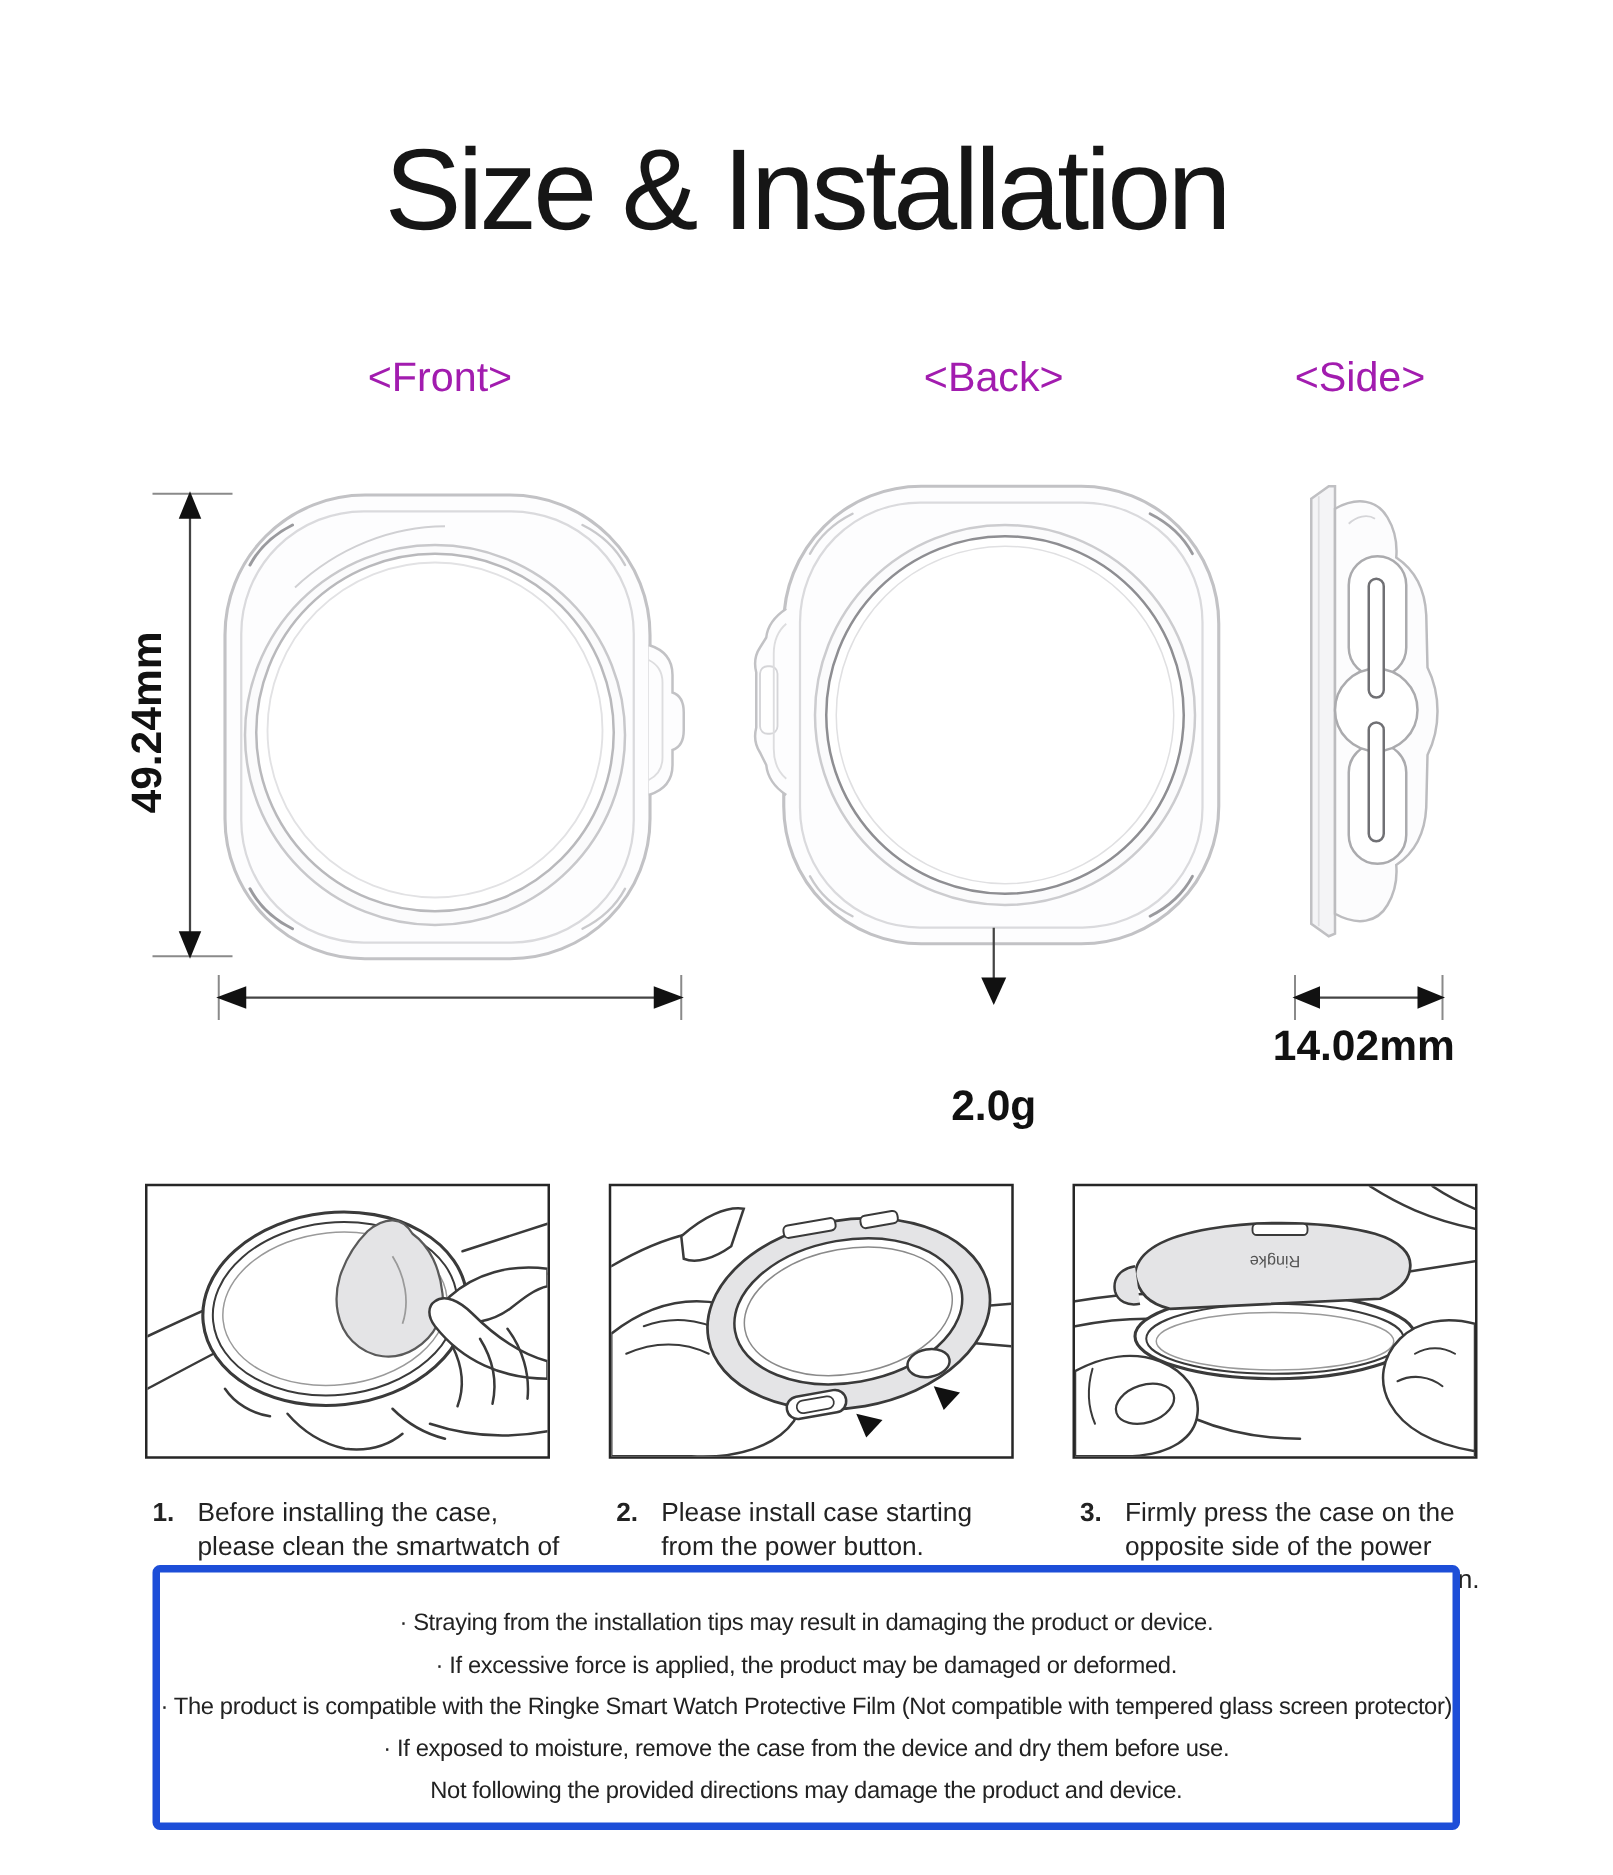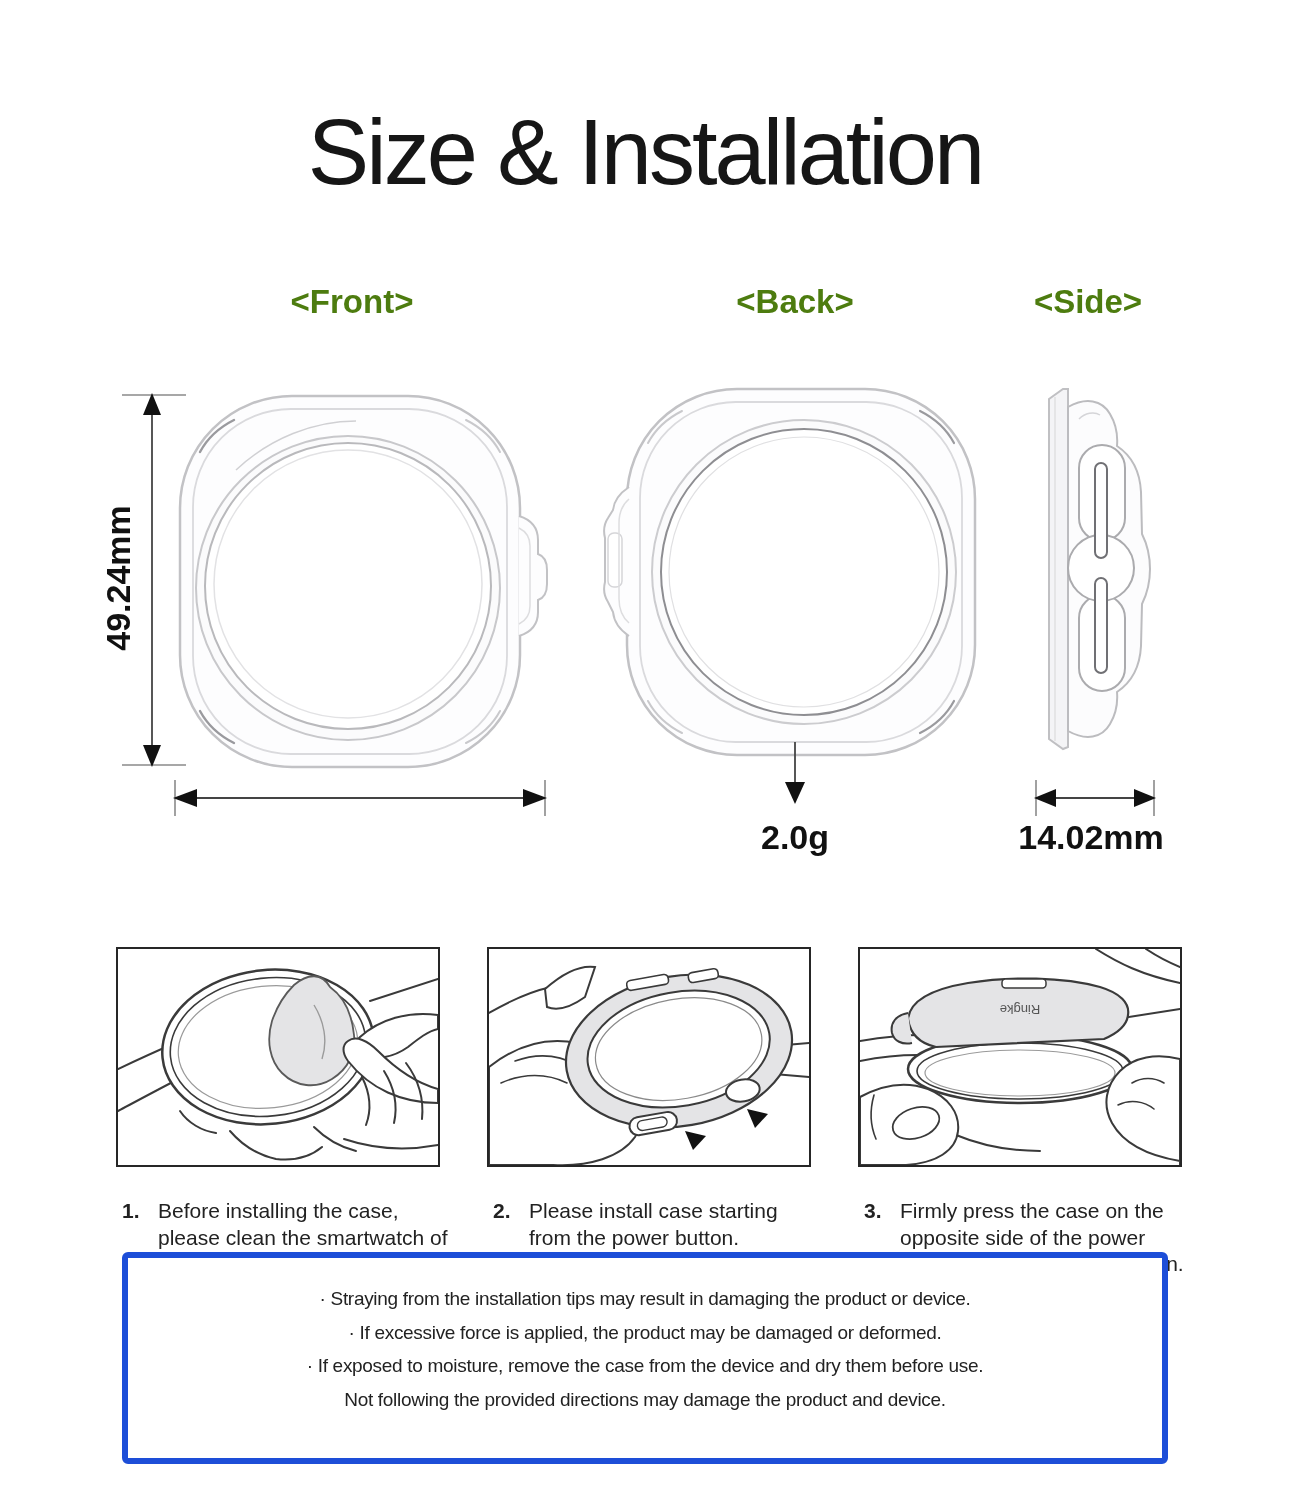--- a/index.html
+++ b/index.html
@@ -6,36 +6,36 @@
   .page{
     position:relative;width:1290px;height:1500px;background:#ffffff;overflow:hidden;
     font-family:"Liberation Sans","DejaVu Sans",sans-serif;color:#1a1a1a;
   }
   .page-title{
     position:absolute;left:0;top:100px;width:1290px;text-align:center;
     font-size:92px;font-weight:400;letter-spacing:-3px;color:#161616;
   }
   .view-label{
     position:absolute;top:283px;width:200px;text-align:center;
-    font-size:33px;font-weight:700;color:#4d7c0f;
+    font-size:33px;font-weight:400;color:#a21caf;
   }
   .view-label.front{left:252px;}
   .view-label.back{left:695px;}
   .view-label.side{left:988px;}
   .view-svg{position:absolute;}
   .dim-svg{position:absolute;}
   .dim-label{
     position:absolute;font-size:34px;font-weight:700;color:#111;text-align:center;
   }
   .dim-label.vertical{
     left:8px;top:560px;width:220px;height:36px;line-height:36px;
     transform:rotate(-90deg);
   }
   .dim-label.front-w{left:240px;top:818px;width:240px;}
-  .dim-label.back-w{left:735px;top:818px;width:120px;}
+  .dim-label.back-w{left:735px;top:866px;width:120px;}
   .dim-label.side-w{left:1018px;top:818px;width:146px;}
   .step-box{
     position:absolute;top:947px;width:320px;height:216px;
     border:2px solid #262626;background:#fff;
   }
   .step-box.b1{left:116px;}
   .step-box.b2{left:487px;}
   .step-box.b3{left:858px;}
   .caption{
     position:absolute;top:1198px;width:344px;display:flex;align-items:flex-start;
@@ -250,17 +250,18 @@
   <div class="caption c3">
     <div class="caption-num">3.</div>
     <div class="caption-text">Firmly press the case on the
 opposite side of the power
 button to complete installation.</div>
   </div>
 
   <div class="notes-box">
     <div class="note-line">· Straying from the installation tips may result in damaging the product or device.</div>
     <div class="note-line">· If excessive force is applied, the product may be damaged or deformed.</div>
+    <div class="note-line">· The product is compatible with the Ringke Smart Watch Protective Film (Not compatible with tempered glass screen protector)</div>
     <div class="note-line">· If exposed to moisture, remove the case from the device and dry them before use.</div>
     <div class="note-line">Not following the provided directions may damage the product and device.</div>
   </div>
 
 </div>
 
 </body></html>

